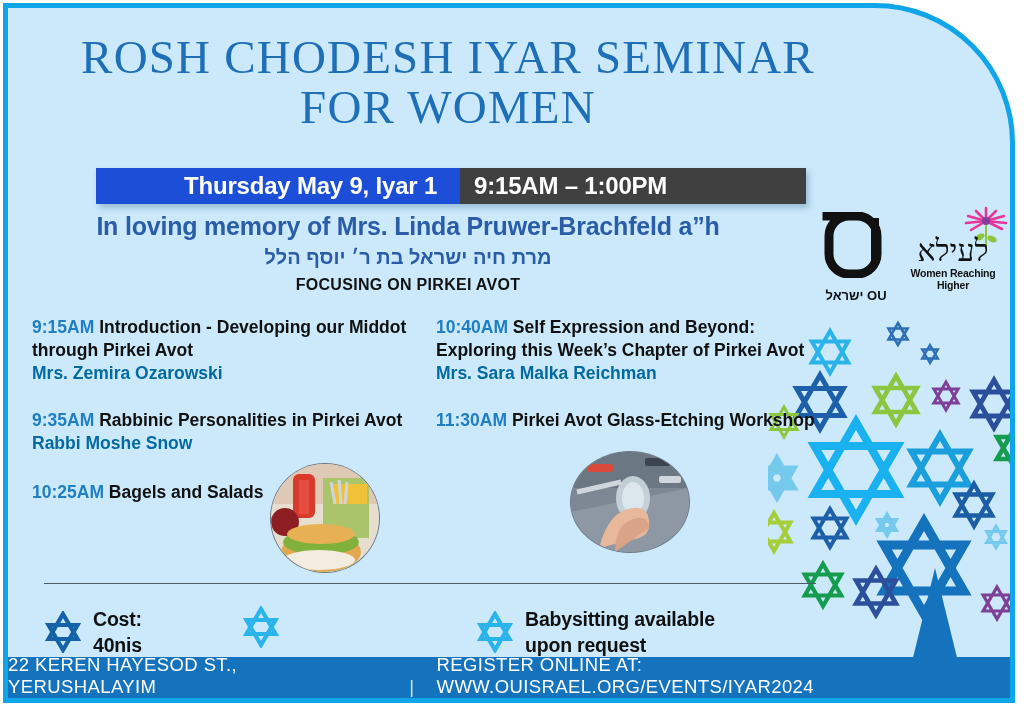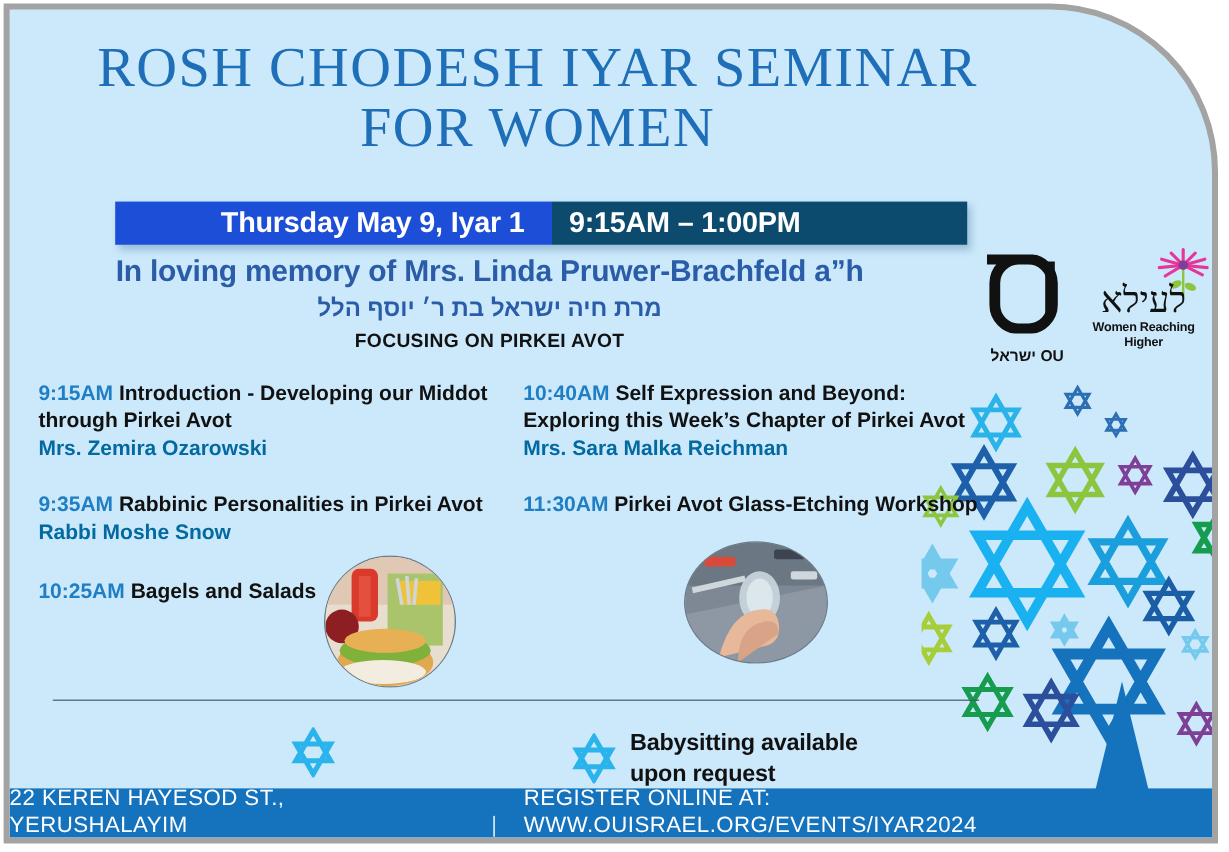--- a/index.html
+++ b/index.html
@@ -6,21 +6,21 @@
   body{width:1024px;height:710px;overflow:hidden;font-family:"Liberation Sans",sans-serif;}
 
   #poster{
     position:relative;width:1024px;height:710px;background:#ffffff;
     overflow:hidden;
   }
   
   #card{
     position:absolute;left:3px;top:3px;width:1012px;height:700px;
     background:#cbe9fb;
-    border:5px solid #a3a3a3;
+    border:5px solid #0ea5e9;
     border-radius:0 140px 0 0;
     box-sizing:border-box;
     overflow:hidden;
   }
 
   
   .title{
     position:absolute;left:0;top:24px;width:880px;text-align:center;
     font-family:"Liberation Serif",serif;
     color:#1e6fb8;font-size:47px;line-height:50px;letter-spacing:1.2px;
@@ -33,21 +33,21 @@
     position:absolute;left:88px;top:160px;width:710px;height:36px;
     display:flex;align-items:center;
     box-shadow:3px 4px 6px rgba(40,90,130,.30);
   }
   .banner .seg-a{
     background:#1d4ed8;height:100%;display:flex;align-items:center;
     padding-left:88px;padding-right:23px;color:#ffffff;
     font-size:24px;font-weight:bold;letter-spacing:-0.2px;
   }
   .banner .seg-b{
-    background:#0c4a6e;height:100%;display:flex;align-items:center;
+    background:#404040;height:100%;display:flex;align-items:center;
     padding-left:14px;flex:1;color:#ffffff;
     font-size:24px;font-weight:bold;letter-spacing:-0.2px;
   }
 
   
   .dedication{
     position:absolute;left:0;top:204px;width:800px;text-align:center;
     color:#2a5ca8;font-size:25px;font-weight:bold;letter-spacing:-0.2px;
   }
   .dedication-heb{
@@ -272,20 +272,29 @@
         <path d="M28 96 q10 -38 34 -40 q14 -2 16 12 q2 14 -10 18" fill="#e7b89a"></path>
         <path d="M44 100 q0 -30 22 -34 q12 -2 12 10" fill="#d9a387"></path>
         <path d="M6 40 L50 30" stroke="#cfd6dc" stroke-width="5"></path>
       </svg>
     </div>
 
     <div class="divider"></div>
 
     <div class="inforow">
 
+      <div class="info" id="info-cost">
+        <svg width="42" height="42" viewBox="0 0 42 42">
+          <path d="M21 3 L35.5 28 L6.5 28 Z M21 39 L6.5 14 L35.5 14 Z" fill="none" stroke="#1463a8" stroke-width="4.2" stroke-linejoin="miter"></path>
+        </svg>
+        <div class="txt">
+          <div>Cost:</div>
+          <div>40nis</div>
+        </div>
+      </div>
 
       <div class="info" id="info-brunch">
         <svg width="42" height="42" viewBox="0 0 42 42">
           <path d="M21 3 L35.5 28 L6.5 28 Z M21 39 L6.5 14 L35.5 14 Z" fill="none" stroke="#2bb3ec" stroke-width="4.2" stroke-linejoin="miter"></path>
         </svg>
       </div>
 
       <div class="info" id="info-baby">
         <svg width="42" height="42" viewBox="0 0 42 42">
           <path d="M21 3 L35.5 28 L6.5 28 Z M21 39 L6.5 14 L35.5 14 Z" fill="none" stroke="#2bb3ec" stroke-width="4.2" stroke-linejoin="miter"></path>

